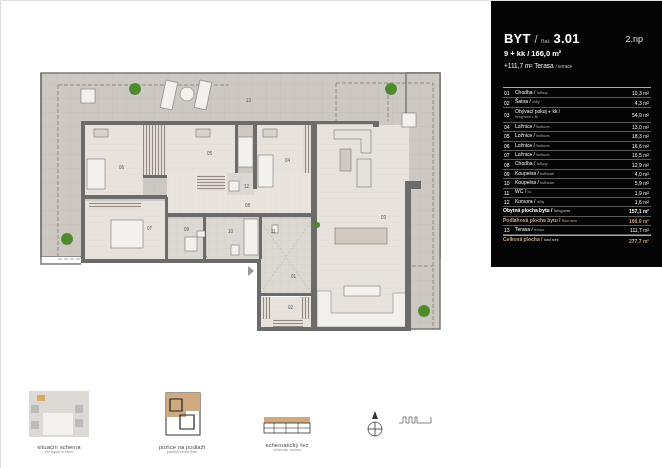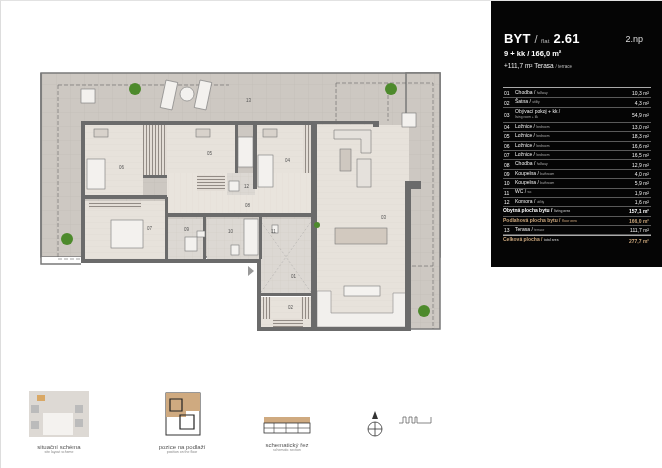--- a/index.html
+++ b/index.html
@@ -195,21 +195,21 @@
   <span class="lbl" style="left:227px;top:228px">10</span>
   <span class="lbl" style="left:270px;top:228px">11</span>
   <span class="lbl" style="left:380px;top:214px">03</span>
   <span class="lbl" style="left:290px;top:273px">01</span>
   <span class="lbl" style="left:287px;top:304px">02</span>
 
   <div class="panel">
     <div class="title">
       <span>BYT</span>
       <span class="slash"> / </span><span class="sub">flat</span>
-      <span>2.61</span>
+      <span>3.01</span>
     </div>
     <div class="floor">2.np</div>
     <div class="size">9 + kk / 166,0 m²</div>
     <div class="terrace">
       <span>+111,7 m²</span>
       <span>Terasa</span>
       <span class="sm"> / </span><span class="sm">terrace</span>
     </div>
     <div class="topline"></div>
 

